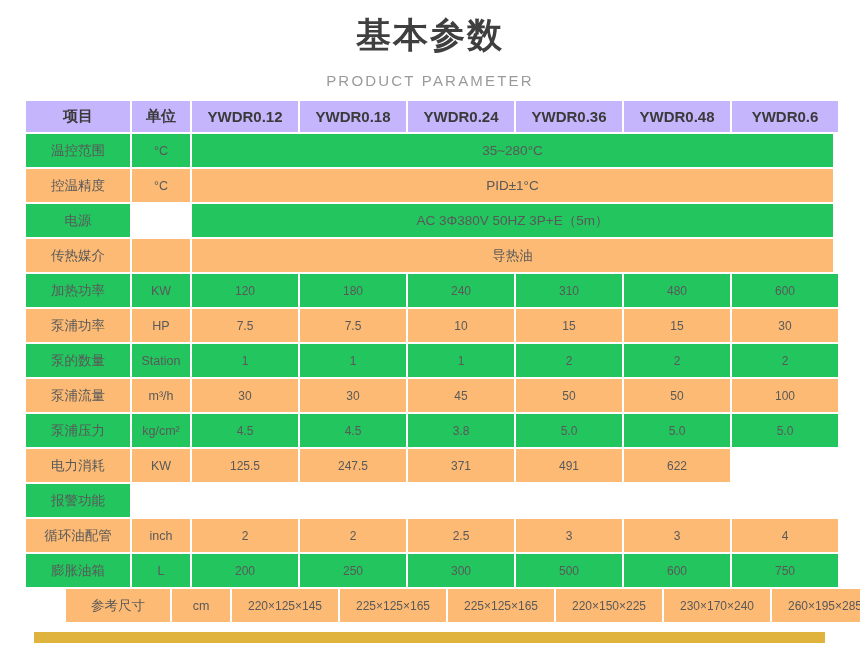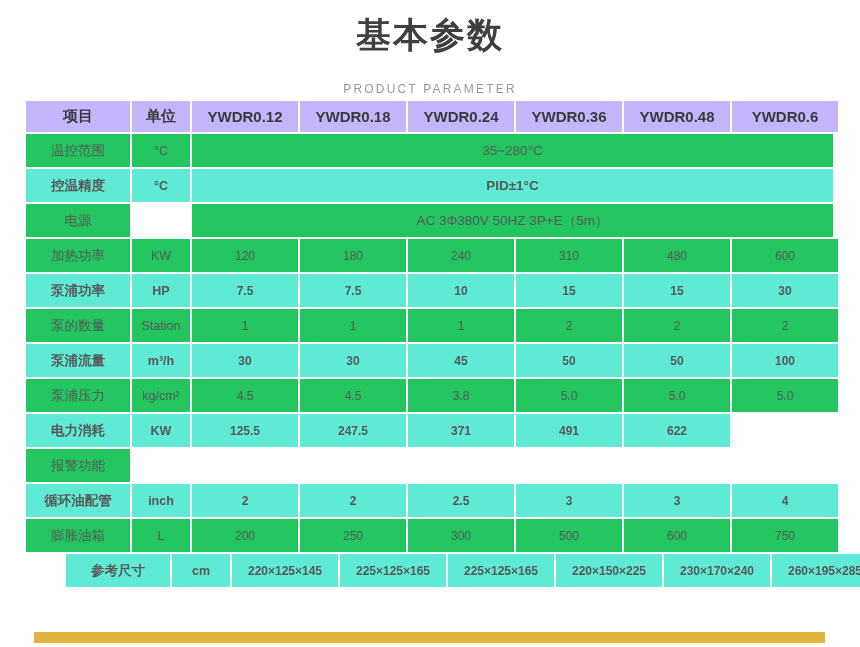--- a/index.html
+++ b/index.html
@@ -15,25 +15,25 @@
   
   .heading{text-align:center;padding-top:12px;}
   .title{
     font-size:35px;
     font-weight:bold;
     color:#3f3f3f;
     letter-spacing:2px;
     line-height:46px;
   }
   .subtitle{
-    font-size:12px;
+    font-size:15px;
     color:#9a9a9a;
     letter-spacing:2.2px;
     line-height:22px;
-    margin-top:20px;
+    margin-top:12px;
   }
 
   
   .table-wrap{
     position:absolute;
     left:26px;top:101px;
     width:807px;
   }
   .row{
     display:flex;
@@ -64,21 +64,21 @@
   
   .row.header{height:31px;}
   .row.header .cell{
     background:#c4b5fd;
     color:#3a3a3a;
     font-weight:bold;
     font-size:15px;
   }
 
   
-  .row.shade .cell{background:#5eead4;font-weight:bold;}
+  .row.shade .cell{background:#fdba74;}
   .row.plain .cell{background:#22c55e;}
 
   
   .row.plain .cell.empty{background:#ffffff;}
 
   .cell.small{font-size:12px;}
   .cell.dim{font-size:12.5px;}
 
   
   .bottom-bar{
@@ -117,20 +117,25 @@
       <div class="row shade">
         <div class="cell c-item">控温精度</div>
         <div class="cell c-unit dim">°C</div>
         <div class="cell c-merged">PID±1°C</div>
       </div>
       <div class="row plain">
         <div class="cell c-item">电源</div>
         <div class="cell c-unit dim empty"></div>
         <div class="cell c-merged">AC 3Φ380V 50HZ 3P+E（5m）</div>
       </div>
+      <div class="row shade">
+        <div class="cell c-item">传热媒介</div>
+        <div class="cell c-unit dim empty"></div>
+        <div class="cell c-merged">导热油</div>
+      </div>
       <div class="row plain">
         <div class="cell c-item">加热功率</div>
         <div class="cell c-unit dim">KW</div>
         <div class="cell c-val small">120</div>
         <div class="cell c-val small">180</div>
         <div class="cell c-val small">240</div>
         <div class="cell c-val small">310</div>
         <div class="cell c-val small">480</div>
         <div class="cell c-val small">600</div>
       </div>

